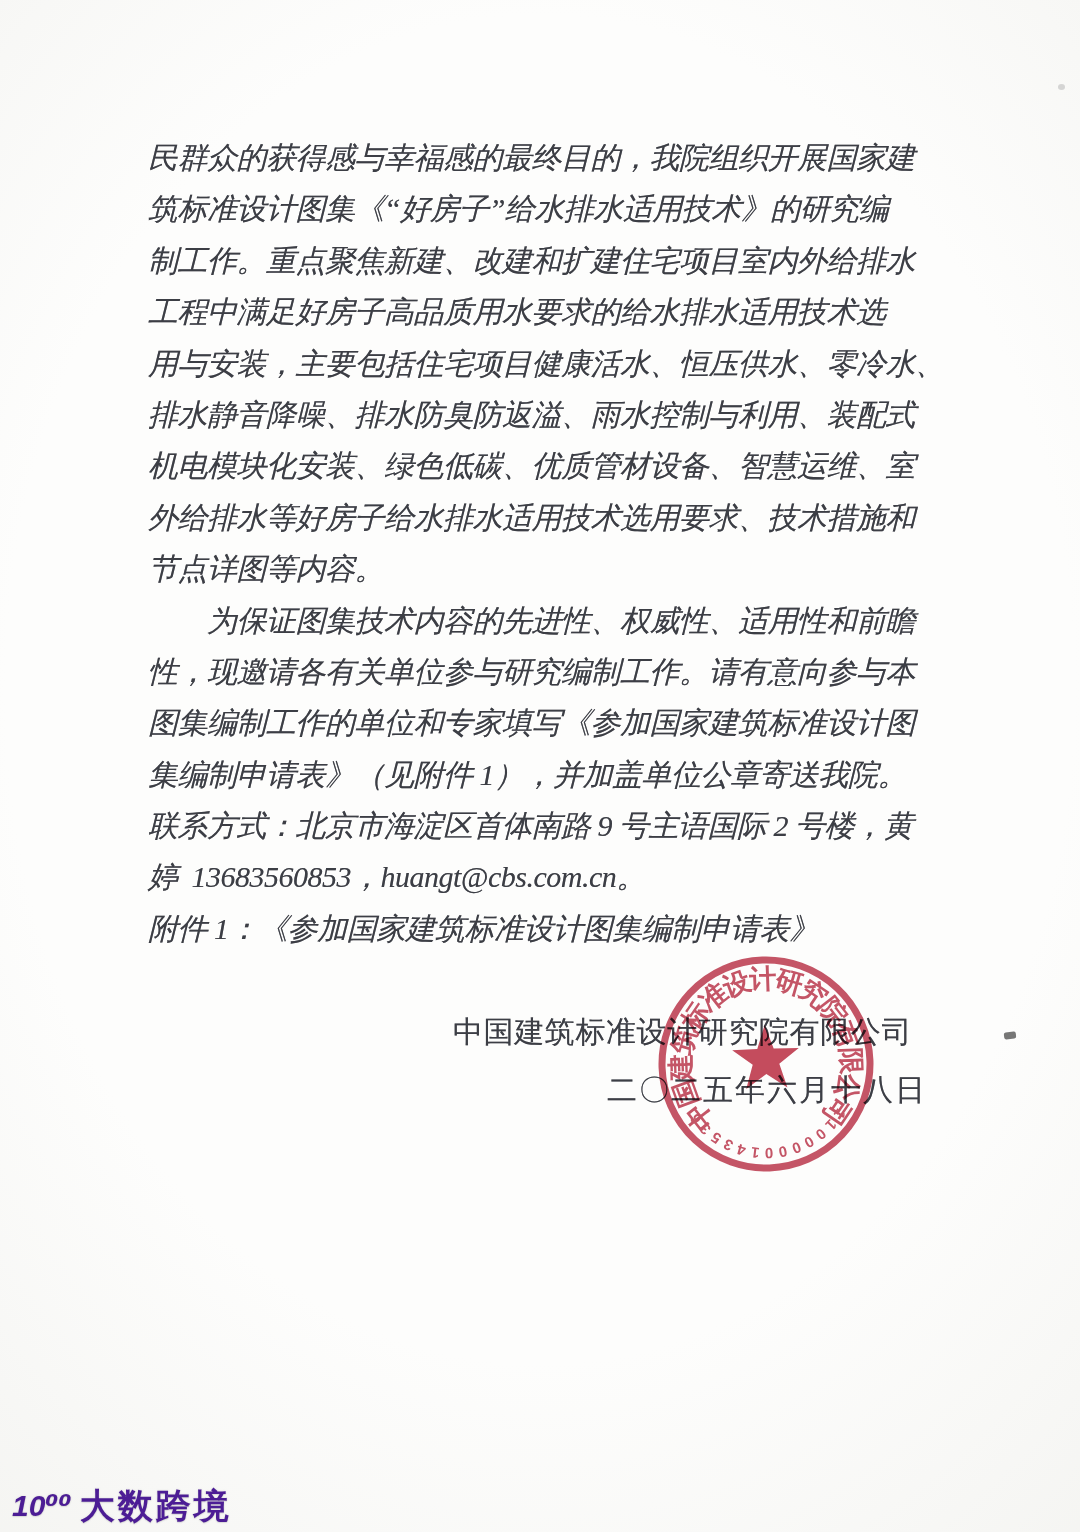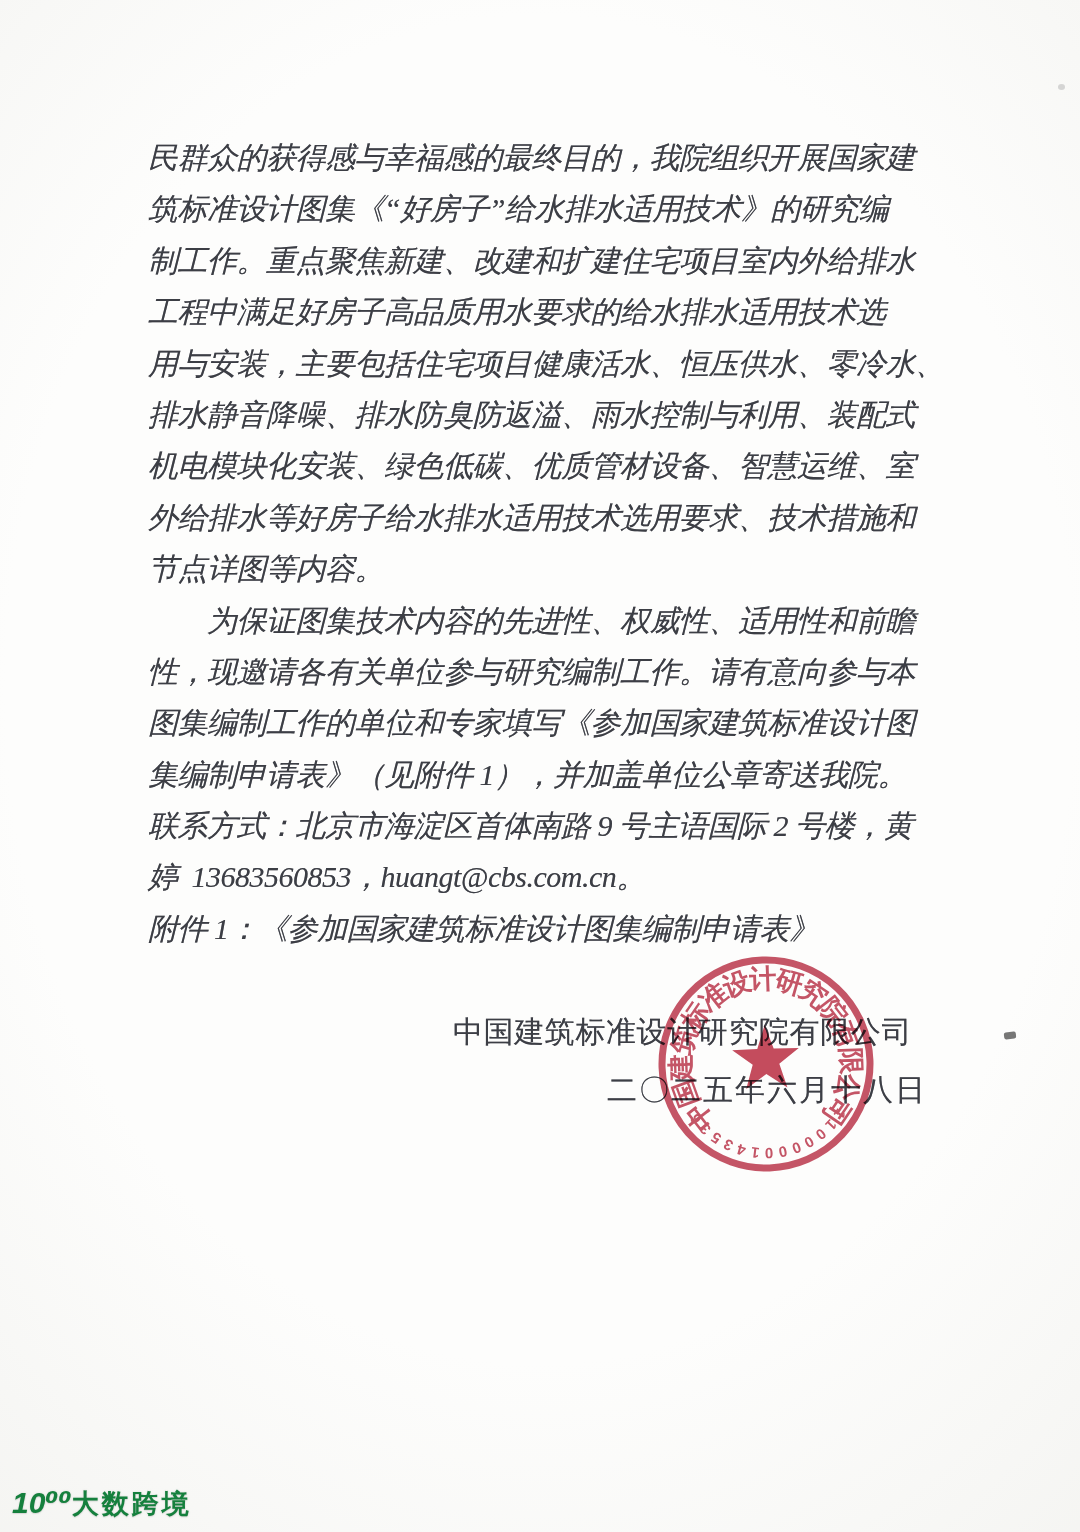--- a/index.html
+++ b/index.html
@@ -47,27 +47,27 @@
     position:absolute;left:1004px;top:1032px;width:12px;height:7px;
     background:#4a4a4a;border-radius:2px;opacity:.75;transform:rotate(-6deg);
   }
   .speck2{
     position:absolute;left:1058px;top:84px;width:7px;height:6px;
     background:#bdbdbd;border-radius:50%;opacity:.6;
   }
   
   .watermark{
     position:absolute;left:12px;top:1488px;
-    color:#15803d;
+    color:#4c1d95;
     text-shadow:0 0 2px rgba(175,175,172,.45), 0 1px 1px rgba(170,170,168,.3);
     font-family:"Liberation Sans","DejaVu Sans",sans-serif;
-    font-weight:bold;display:flex;align-items:flex-end;gap:0;
+    font-weight:bold;display:flex;align-items:center;gap:8px;
   }
   .wm-logo{font-size:30px;font-style:italic;line-height:1;}
-  .wm-text{font-size:27px;letter-spacing:3px;line-height:1.05;}
+  .wm-text{font-size:35px;letter-spacing:3px;line-height:1.05;}
 </style>
 </head>
 <body>
 
 <div class="page">
 
   <div class="body-text" id="body-lines"><div class="line">民群众的获得感与幸福感的最终目的，我院组织开展国家建</div><div class="line">筑标准设计图集《“好房子”给水排水适用技术》的研究编</div><div class="line">制工作。重点聚焦新建、改建和扩建住宅项目室内外给排水</div><div class="line">工程中满足好房子高品质用水要求的给水排水适用技术选</div><div class="line">用与安装，主要包括住宅项目健康活水、恒压供水、零冷水、</div><div class="line">排水静音降噪、排水防臭防返溢、雨水控制与利用、装配式</div><div class="line">机电模块化安装、绿色低碳、优质管材设备、智慧运维、室</div><div class="line">外给排水等好房子给水排水适用技术选用要求、技术措施和</div><div class="line">节点详图等内容。</div><div class="line">　　为保证图集技术内容的先进性、权威性、适用性和前瞻</div><div class="line">性，现邀请各有关单位参与研究编制工作。请有意向参与本</div><div class="line">图集编制工作的单位和专家填写《参加国家建筑标准设计图</div><div class="line">集编制申请表》（见附件 1），并加盖单位公章寄送我院。</div><div class="line">联系方式：北京市海淀区首体南路 9 号主语国际 2 号楼，黄</div><div class="line">婷  13683560853，huangt@cbs.com.cn。</div><div class="line">附件 1：《参加国家建筑标准设计图集编制申请表》</div></div>
 
   <div class="sig-company">中国建筑标准设计研究院有限公司</div>
 

